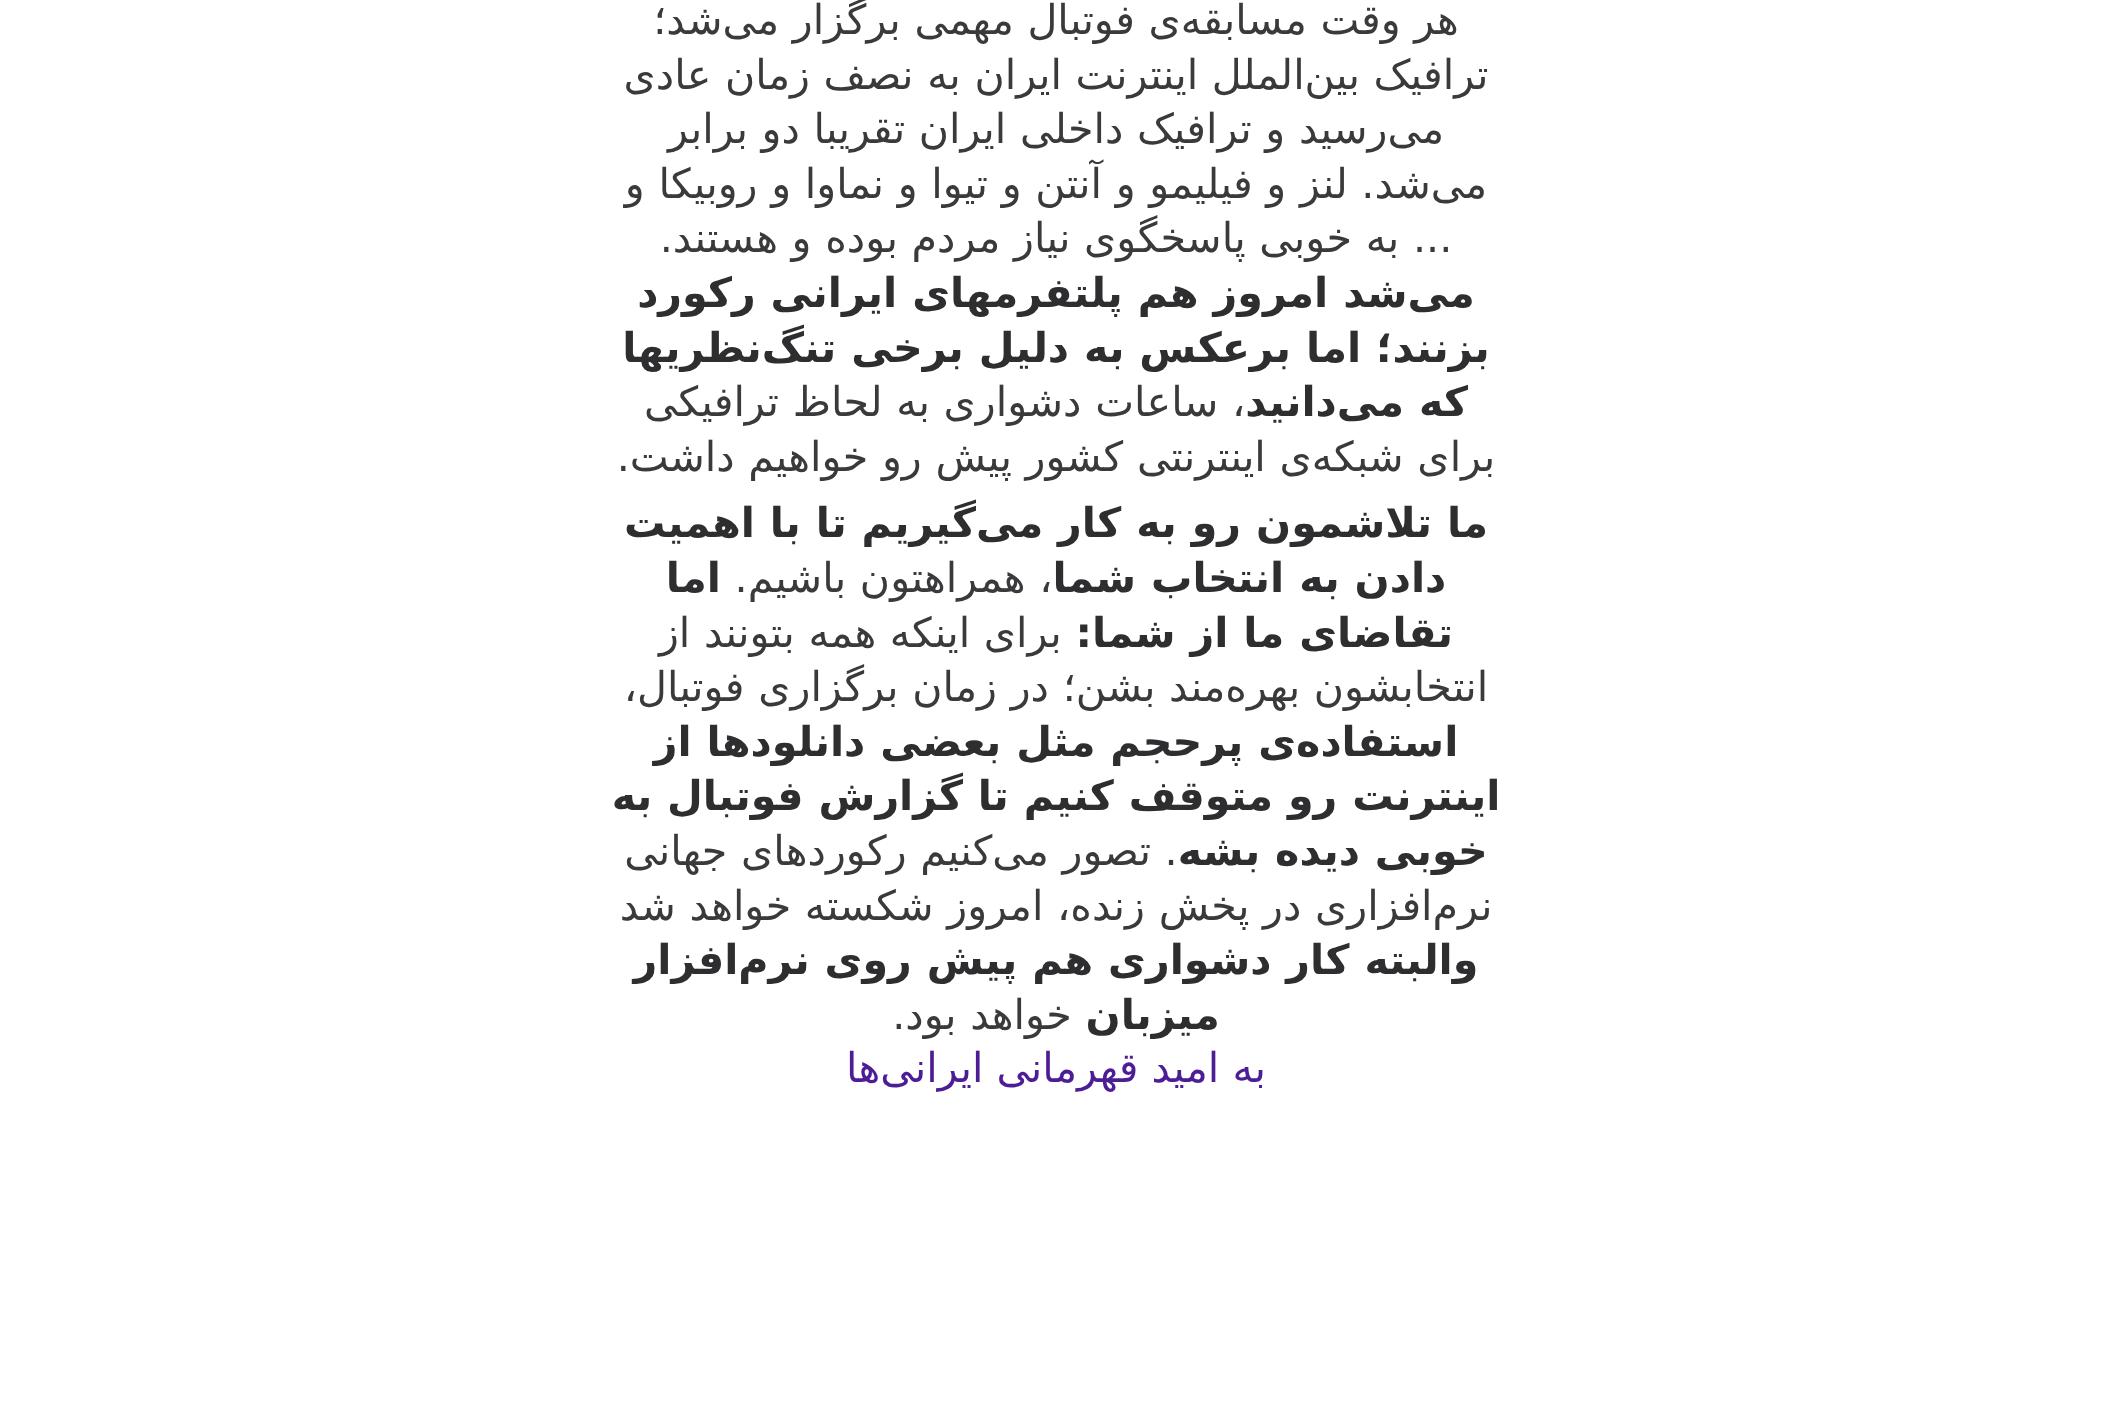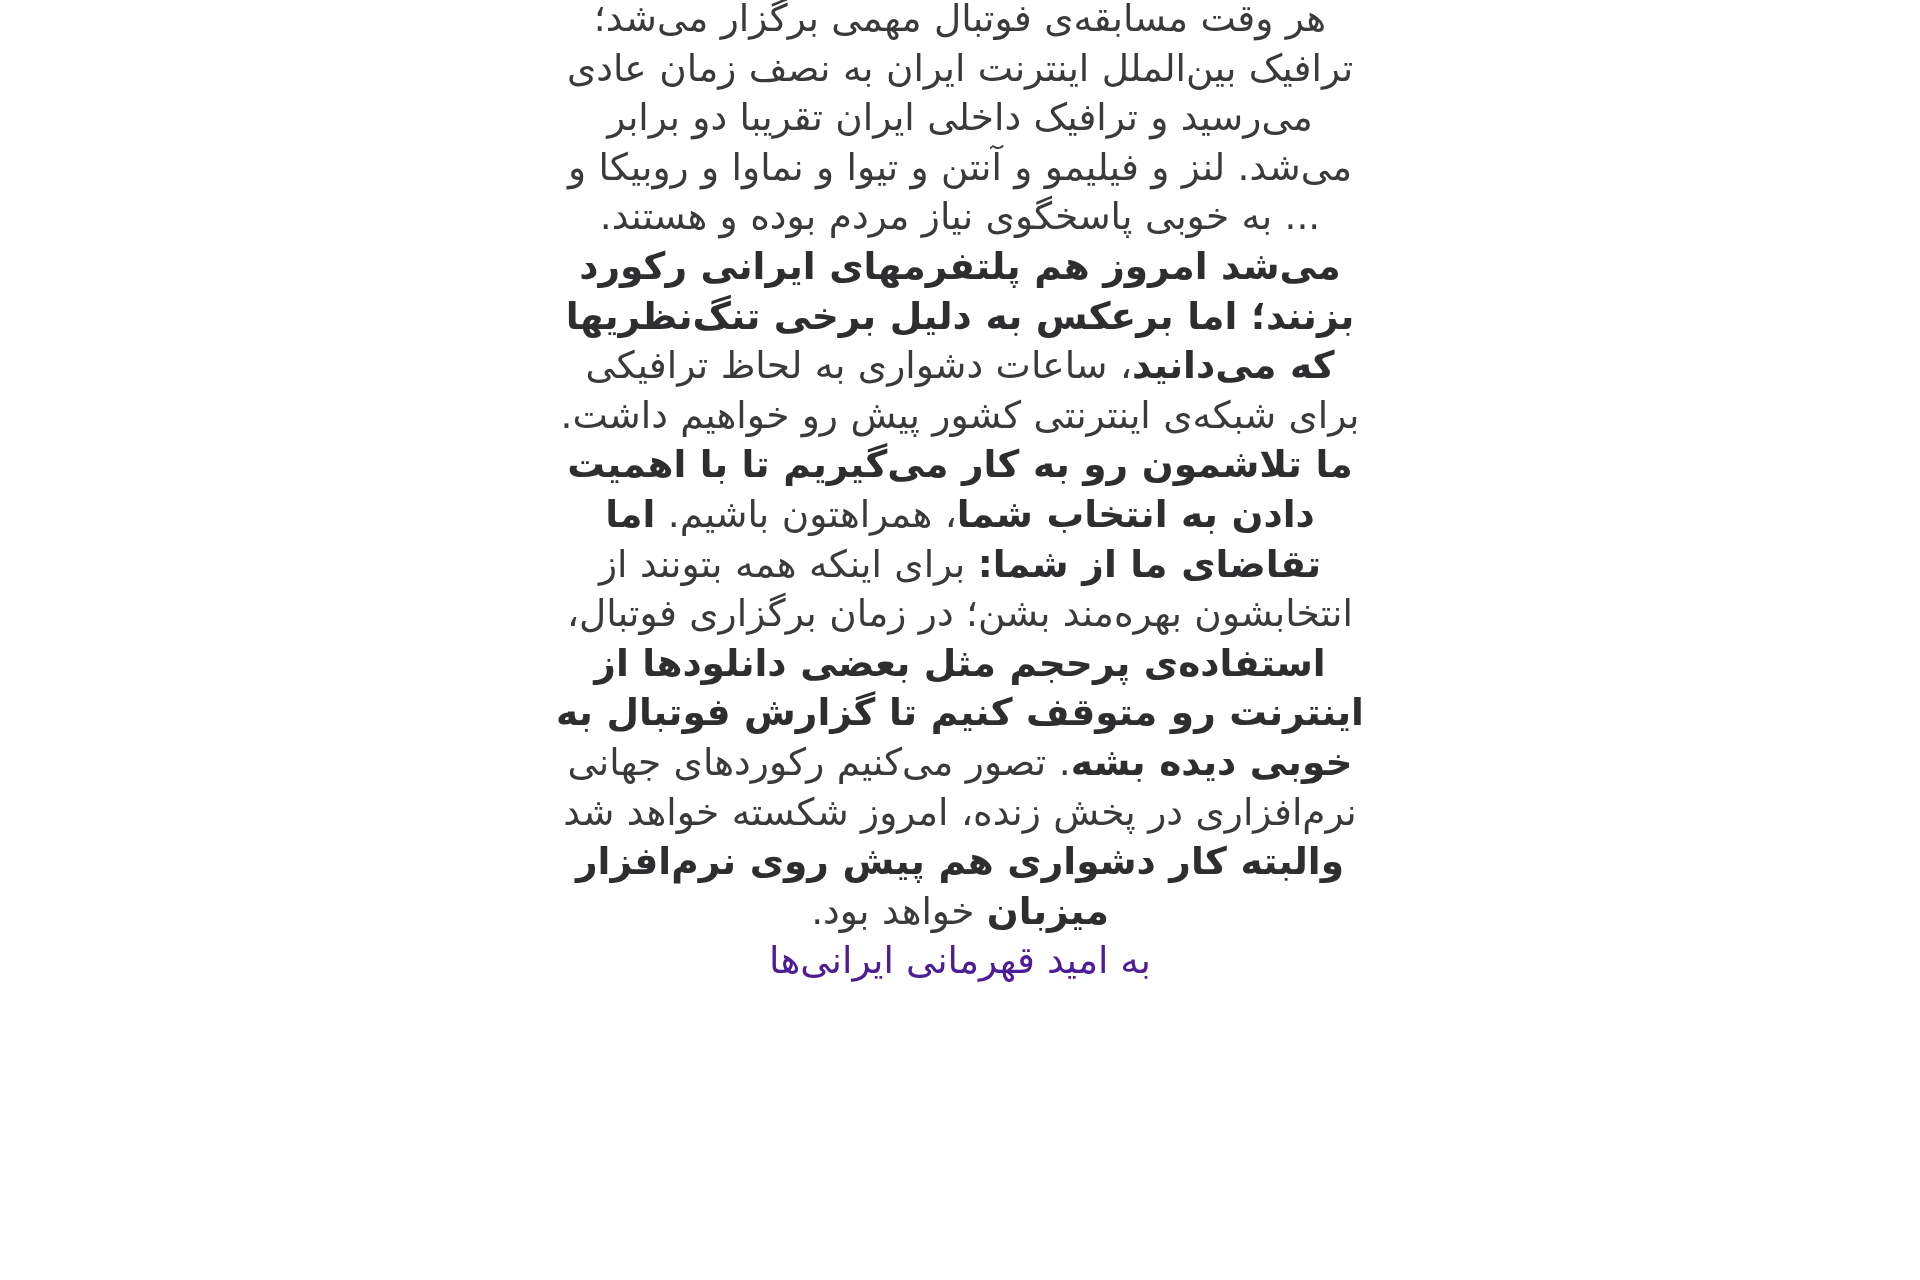--- a/index.html
+++ b/index.html
@@ -42,21 +42,21 @@
     font-size: 37.5px;
     line-height: 49.6px;
     font-weight: 400;
     letter-spacing: 0;
     word-spacing: 0.5px;
     text-align: center;
     direction: rtl;
   }
 
   .para + .para {
-    margin-top: 0;
+    margin-top: 11px;
   }
 
   b, .b {
     font-weight: 700;
     color: #2e2e30;
   }
 
   .closing {
     margin: 0;
     padding: 0;

